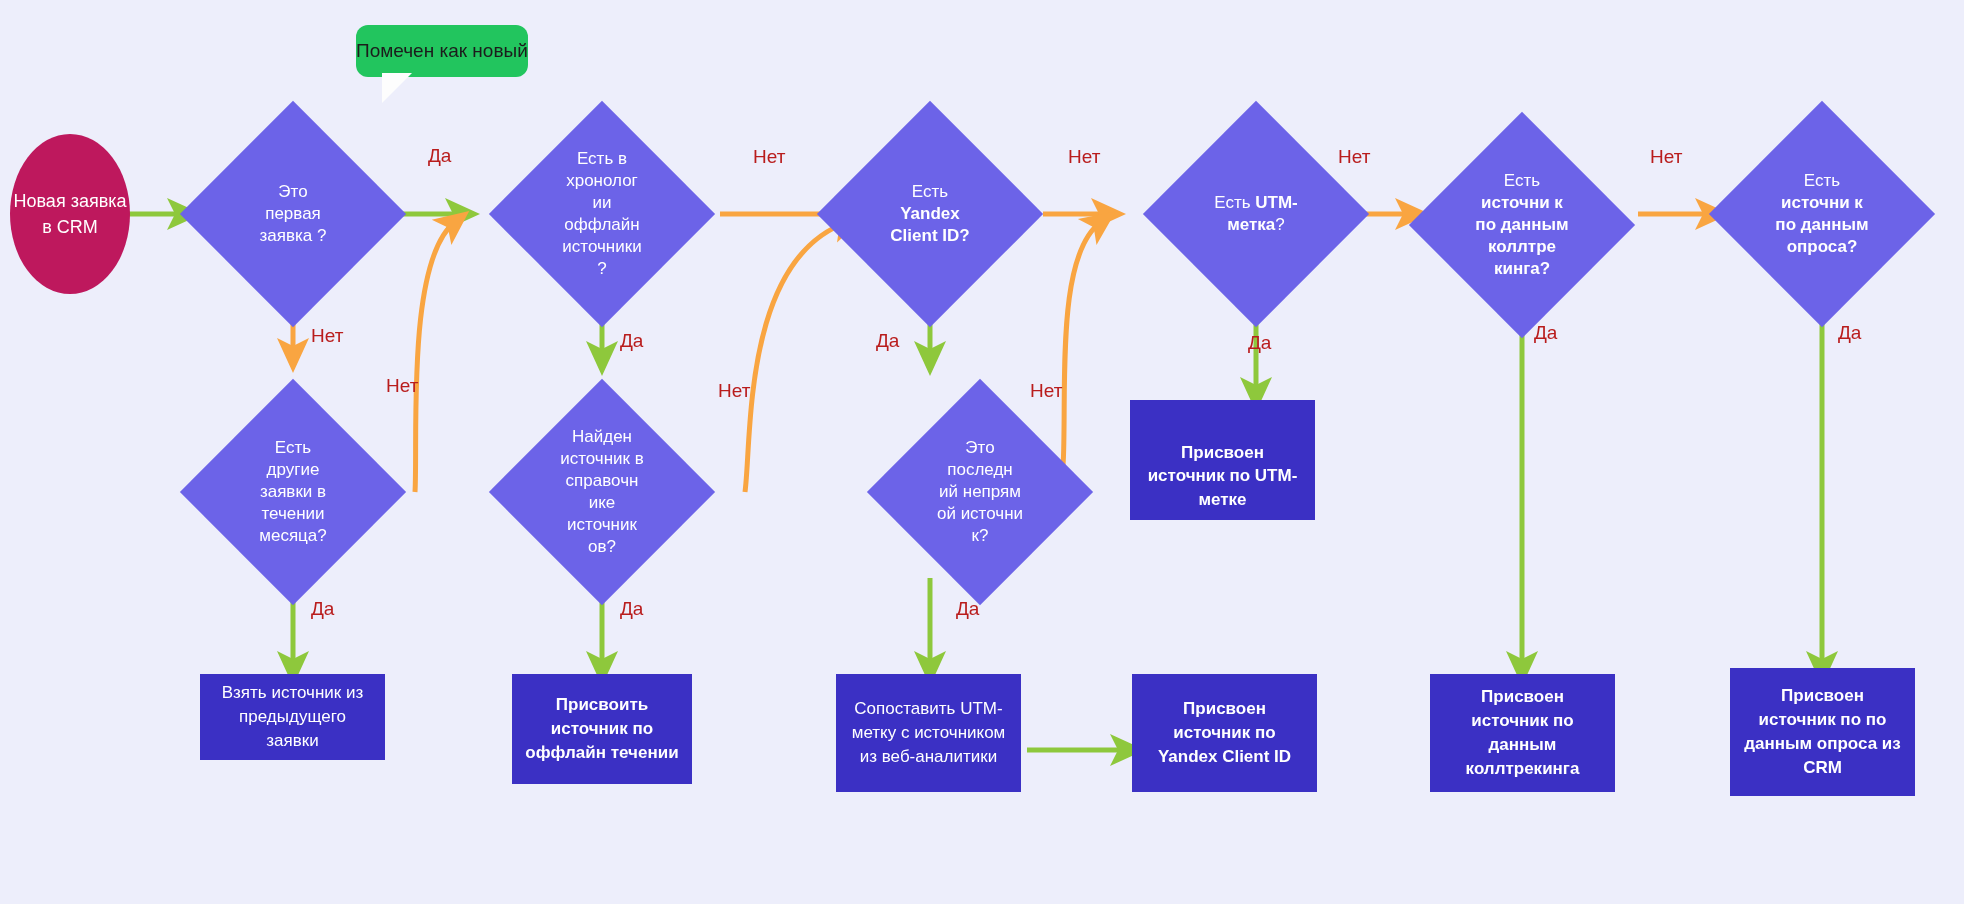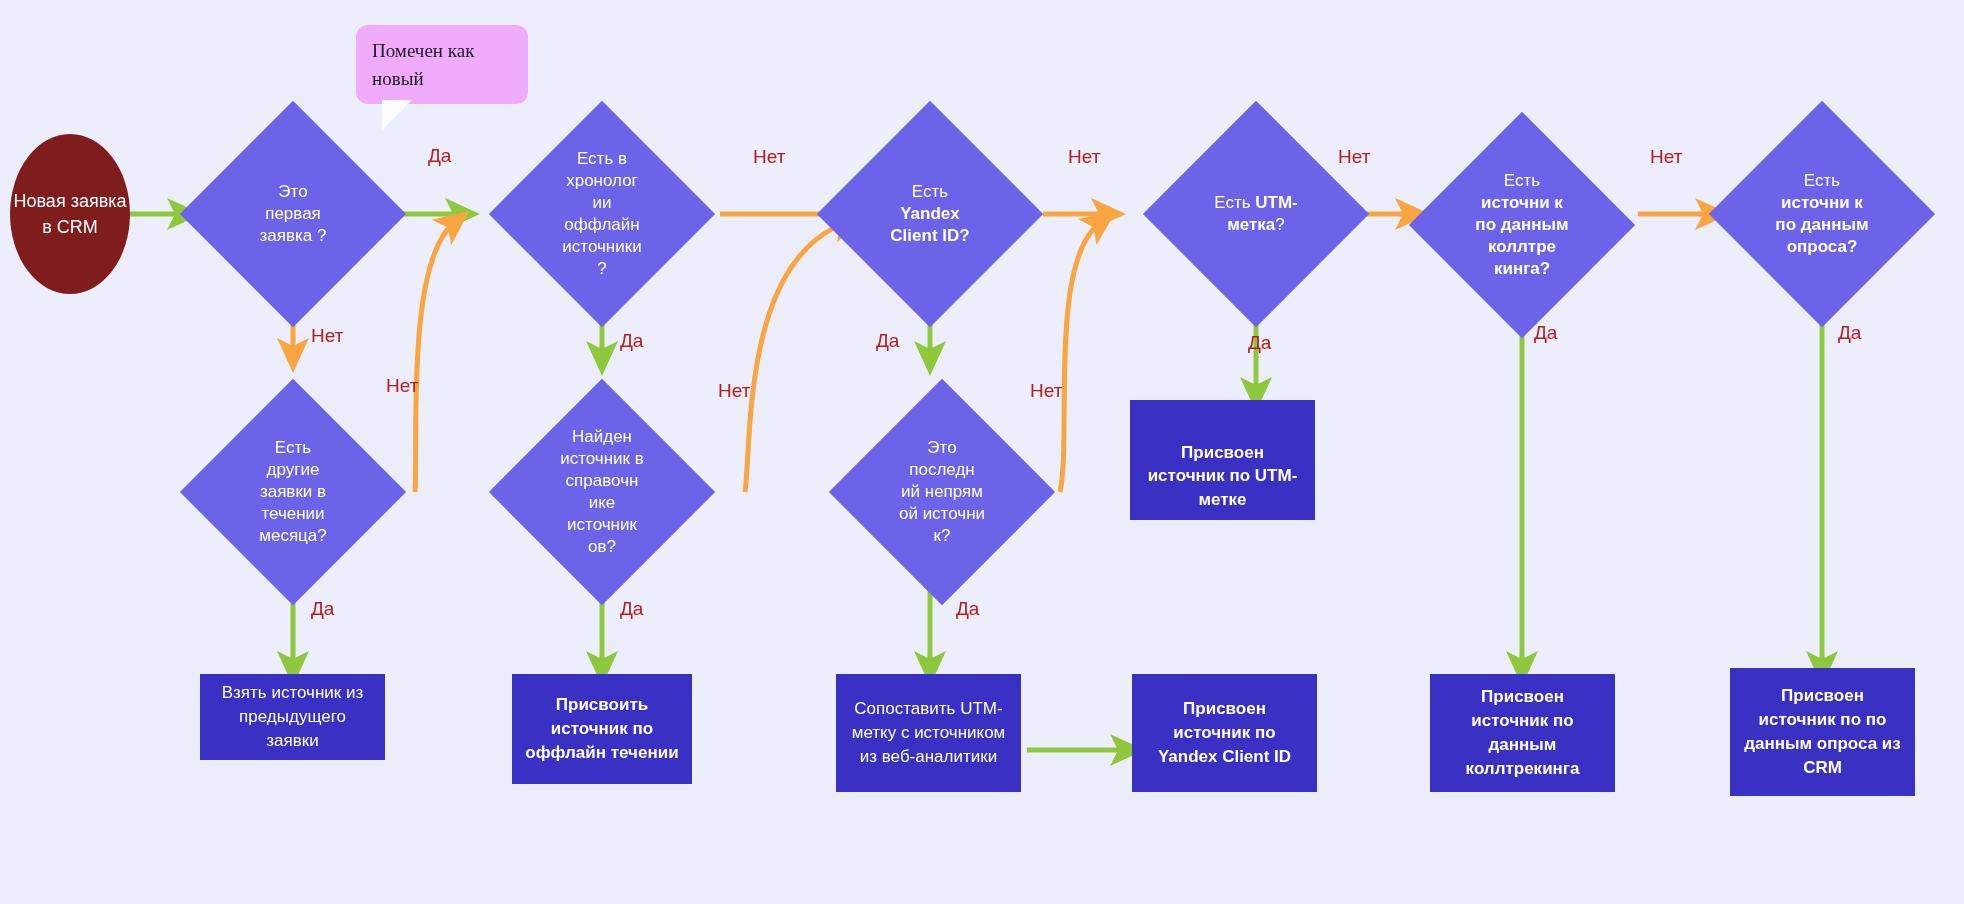--- a/index.html
+++ b/index.html
@@ -10,21 +10,21 @@
     overflow:hidden;
   }
   #canvas{position:relative;width:1964px;height:904px;}
   svg#wires{position:absolute;left:0;top:0;width:1964px;height:904px;pointer-events:none;}
 
   .node{position:absolute;box-sizing:border-box;}
 
   
   .start{
     border-radius:50%;
-    background:#7f1d1d;
+    background:#be185d;
     display:flex;align-items:center;justify-content:flex-end;
     text-align:center;color:#fff;font-size:18px;line-height:1.45;
   }
 
   
   .diamond{
     display:flex;align-items:center;justify-content:center;
   }
   .diamond .shape{
     position:absolute;left:0;top:0;width:100%;height:100%;
@@ -52,23 +52,23 @@
   .box.bold{font-weight:bold;}
 
   
   .elabel{
     position:absolute;color:#b91c1c;font-size:19px;
     white-space:nowrap;
   }
 
   
   .callout{
-    position:absolute;background:#f0abfc;border-radius:12px;
+    position:absolute;background:#22c55e;border-radius:12px;
     color:#1c1c1c;font-size:19px;line-height:1.45;
-    padding:12px 16px;box-sizing:border-box;font-family:Liberation Serif, serif;
+    padding:12px 0;box-sizing:border-box;
   }
   .callout .tail{
     position:absolute;width:0;height:0;
   }
   .callout.c1 .tail{
     left:26px;bottom:-26px;
     border-left:0 solid transparent;
     border-right:30px solid transparent;
     border-top:30px solid #fdfdfd;
   }
@@ -166,21 +166,21 @@
     <div class="dlabel">Найден источник в справочн ике источник ов?</div>
   </div>
 
   <div class="node diamond" style="left:850px;top:134px;width:160px;height:160px;">
     <div class="shape"></div>
     <div class="dlabel">
       <span>Есть </span><b>Yandex Client ID?</b>
     </div>
   </div>
 
-  <div class="node diamond" style="left:862px;top:412px;width:160px;height:160px;">
+  <div class="node diamond" style="left:900px;top:412px;width:160px;height:160px;">
     <div class="shape"></div>
     <div class="dlabel">Это последн ий непрям ой источни к?</div>
   </div>
 
   <div class="node diamond" style="left:1176px;top:134px;width:160px;height:160px;justify-content:center;">
     <div class="shape"></div>
     <div class="dlabel">
       <span>Есть </span><b>UTM-метка</b><span>?</span>
     </div>
   </div>

